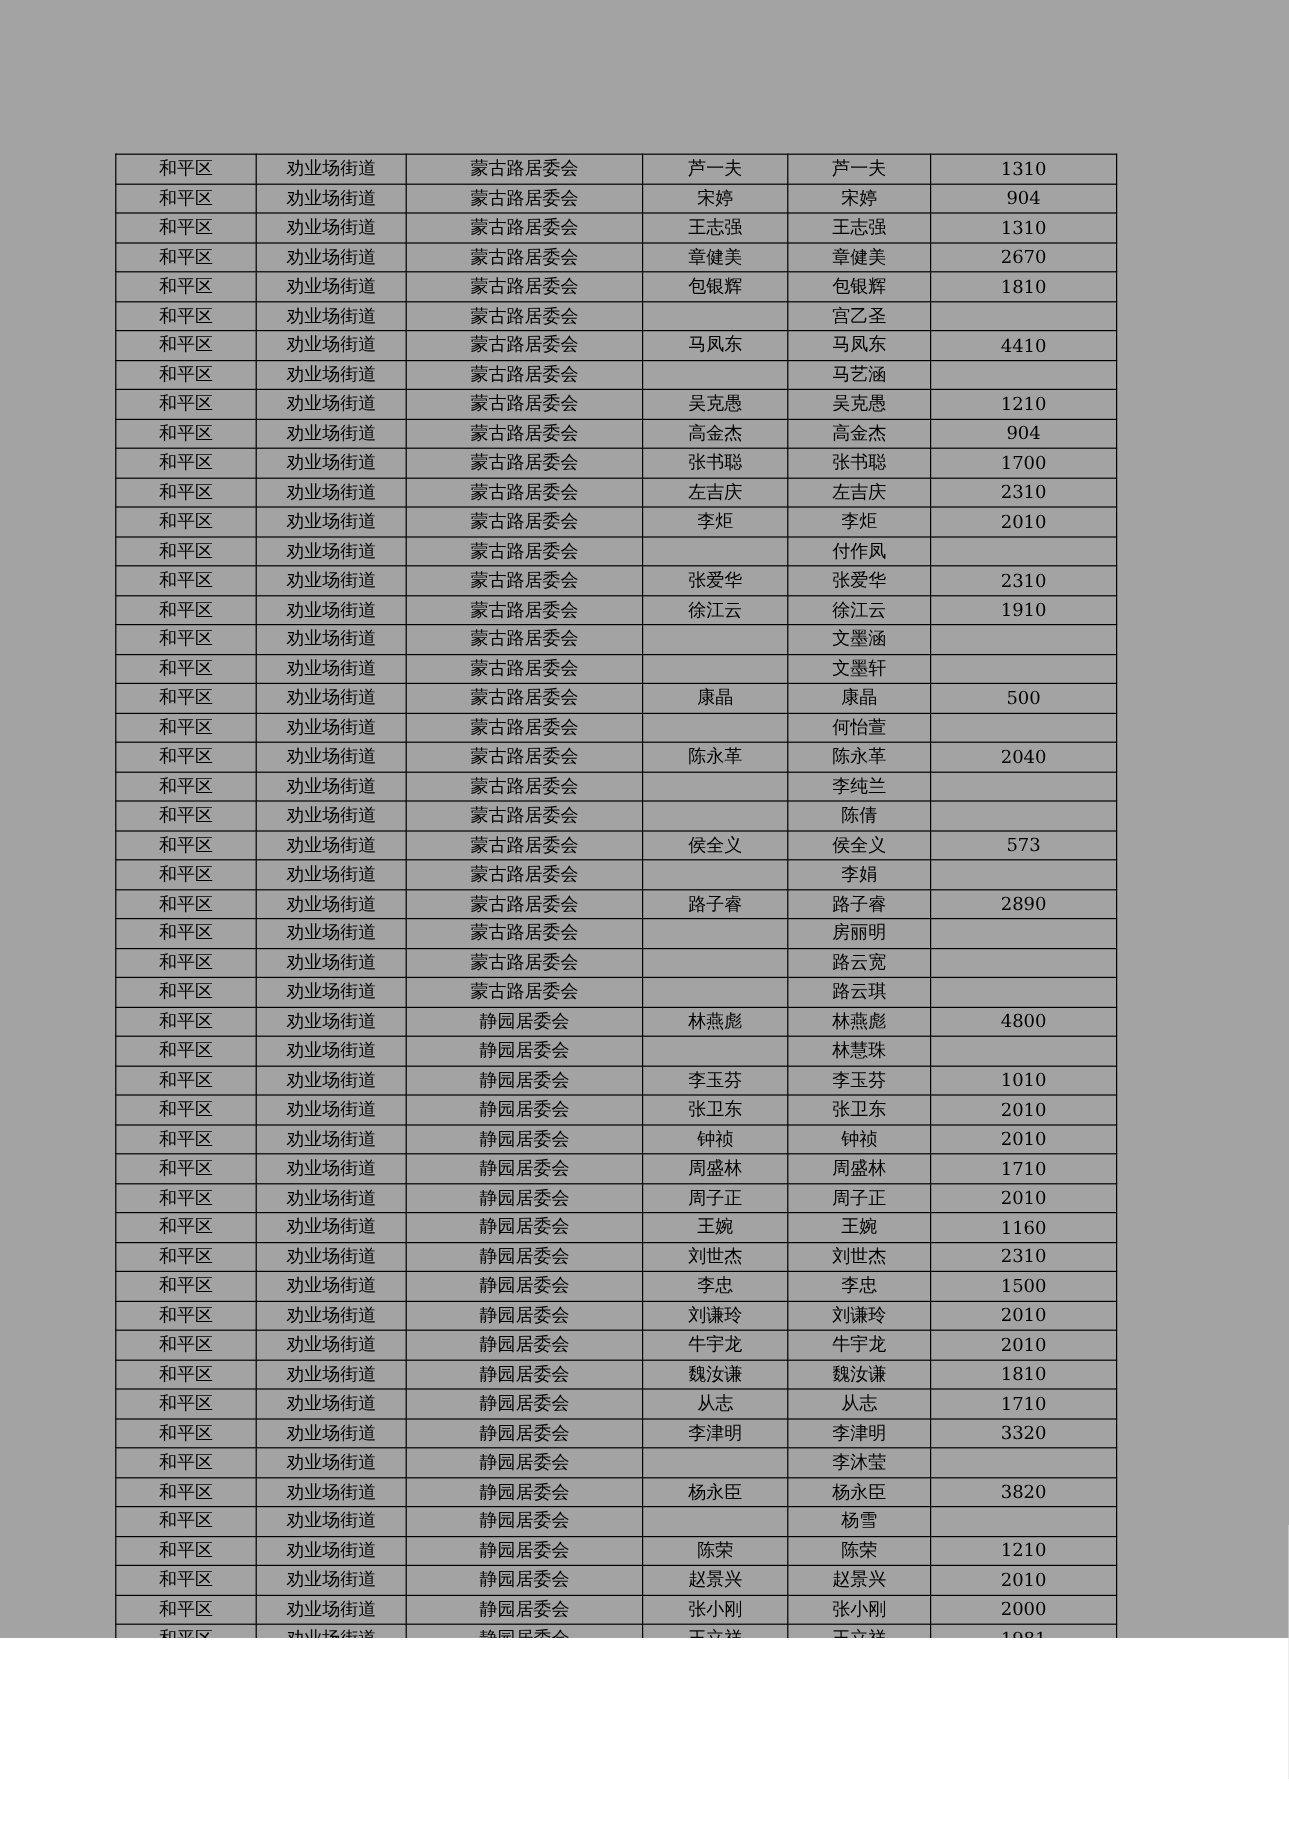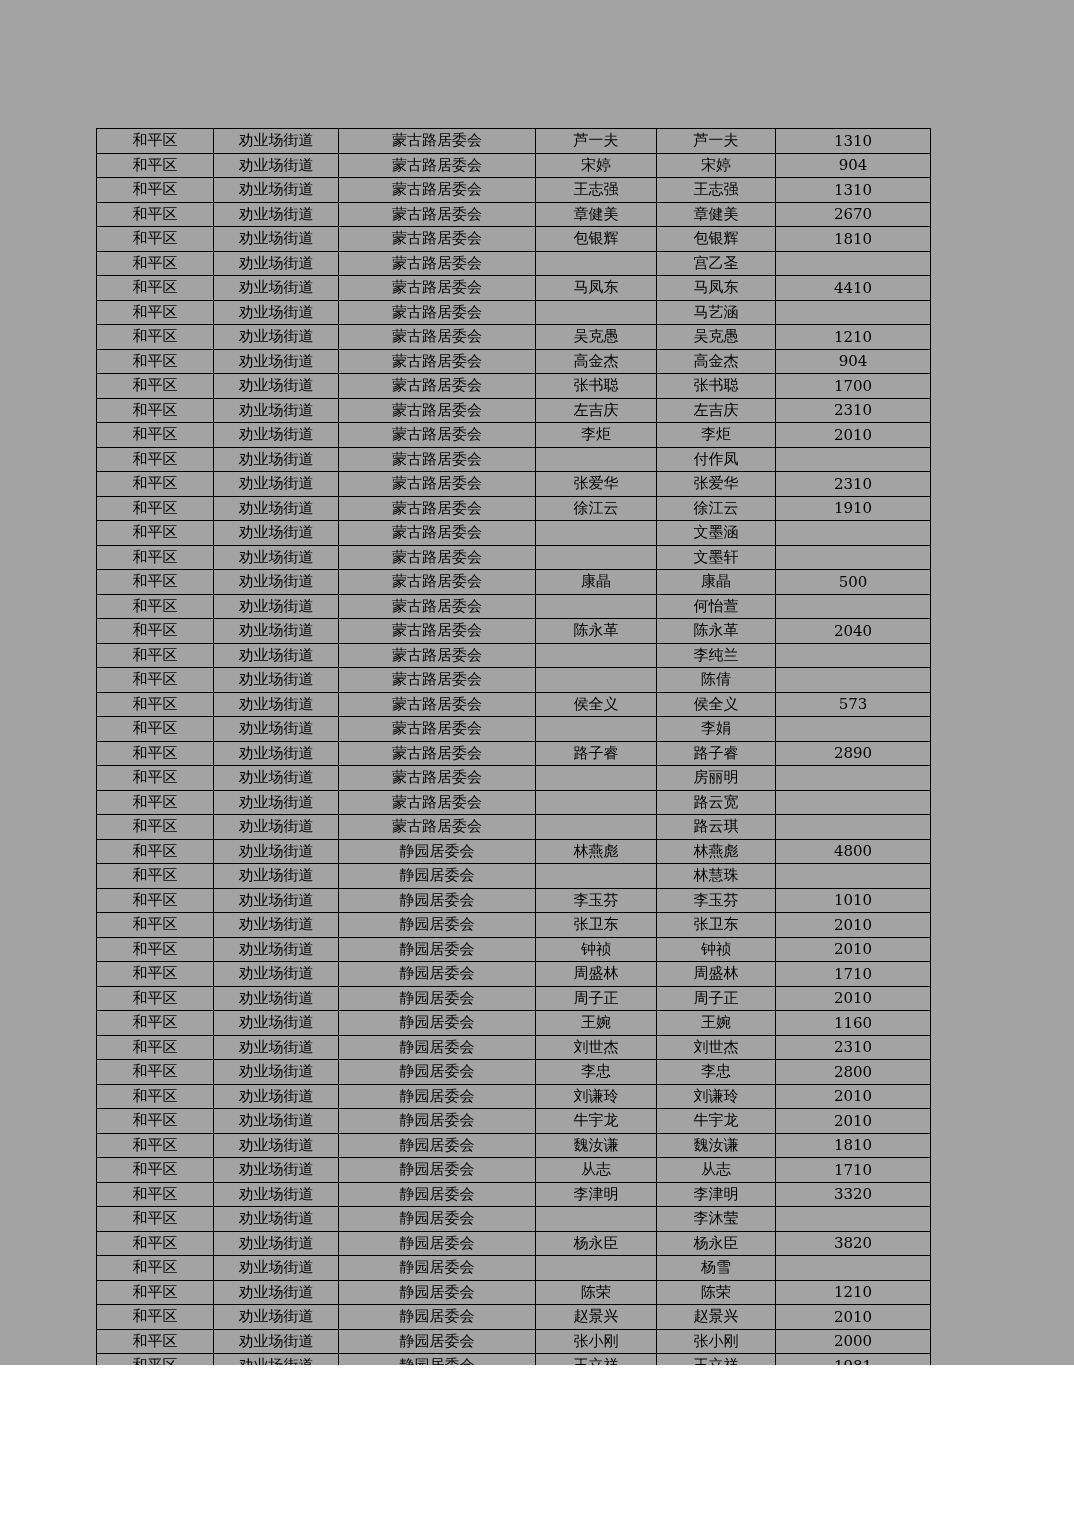--- a/index.html
+++ b/index.html
@@ -359,21 +359,21 @@
     <td>刘世杰</td>
     <td>刘世杰</td>
     <td>2310</td>
   </tr>
         <tr>
     <td>和平区</td>
     <td>劝业场街道</td>
     <td>静园居委会</td>
     <td>李忠</td>
     <td>李忠</td>
-    <td>2800</td>
+    <td>1500</td>
   </tr>
         <tr>
     <td>和平区</td>
     <td>劝业场街道</td>
     <td>静园居委会</td>
     <td>刘谦玲</td>
     <td>刘谦玲</td>
     <td>2010</td>
   </tr>
         <tr>

